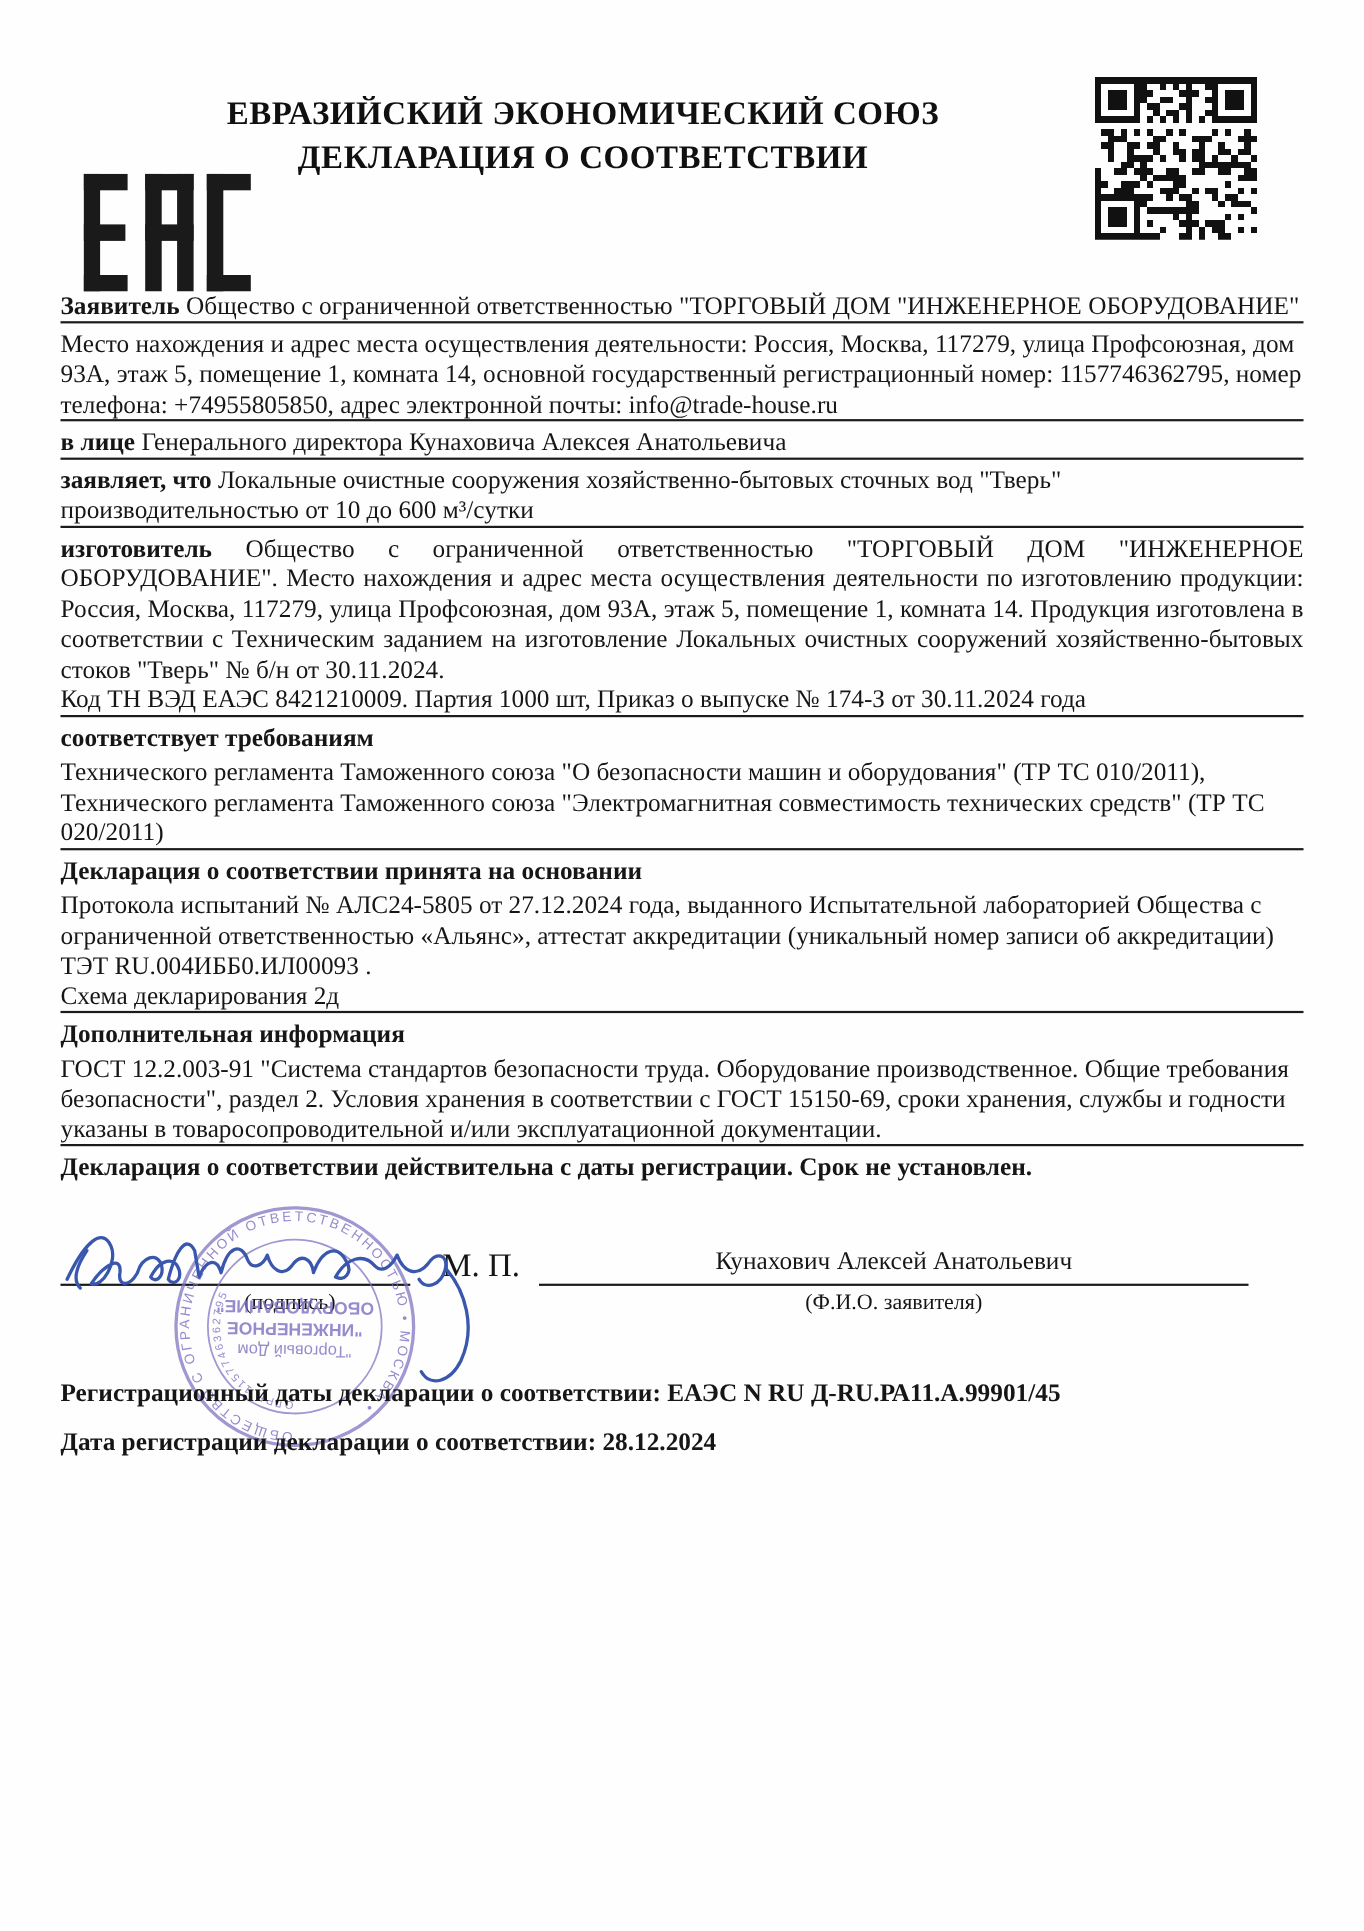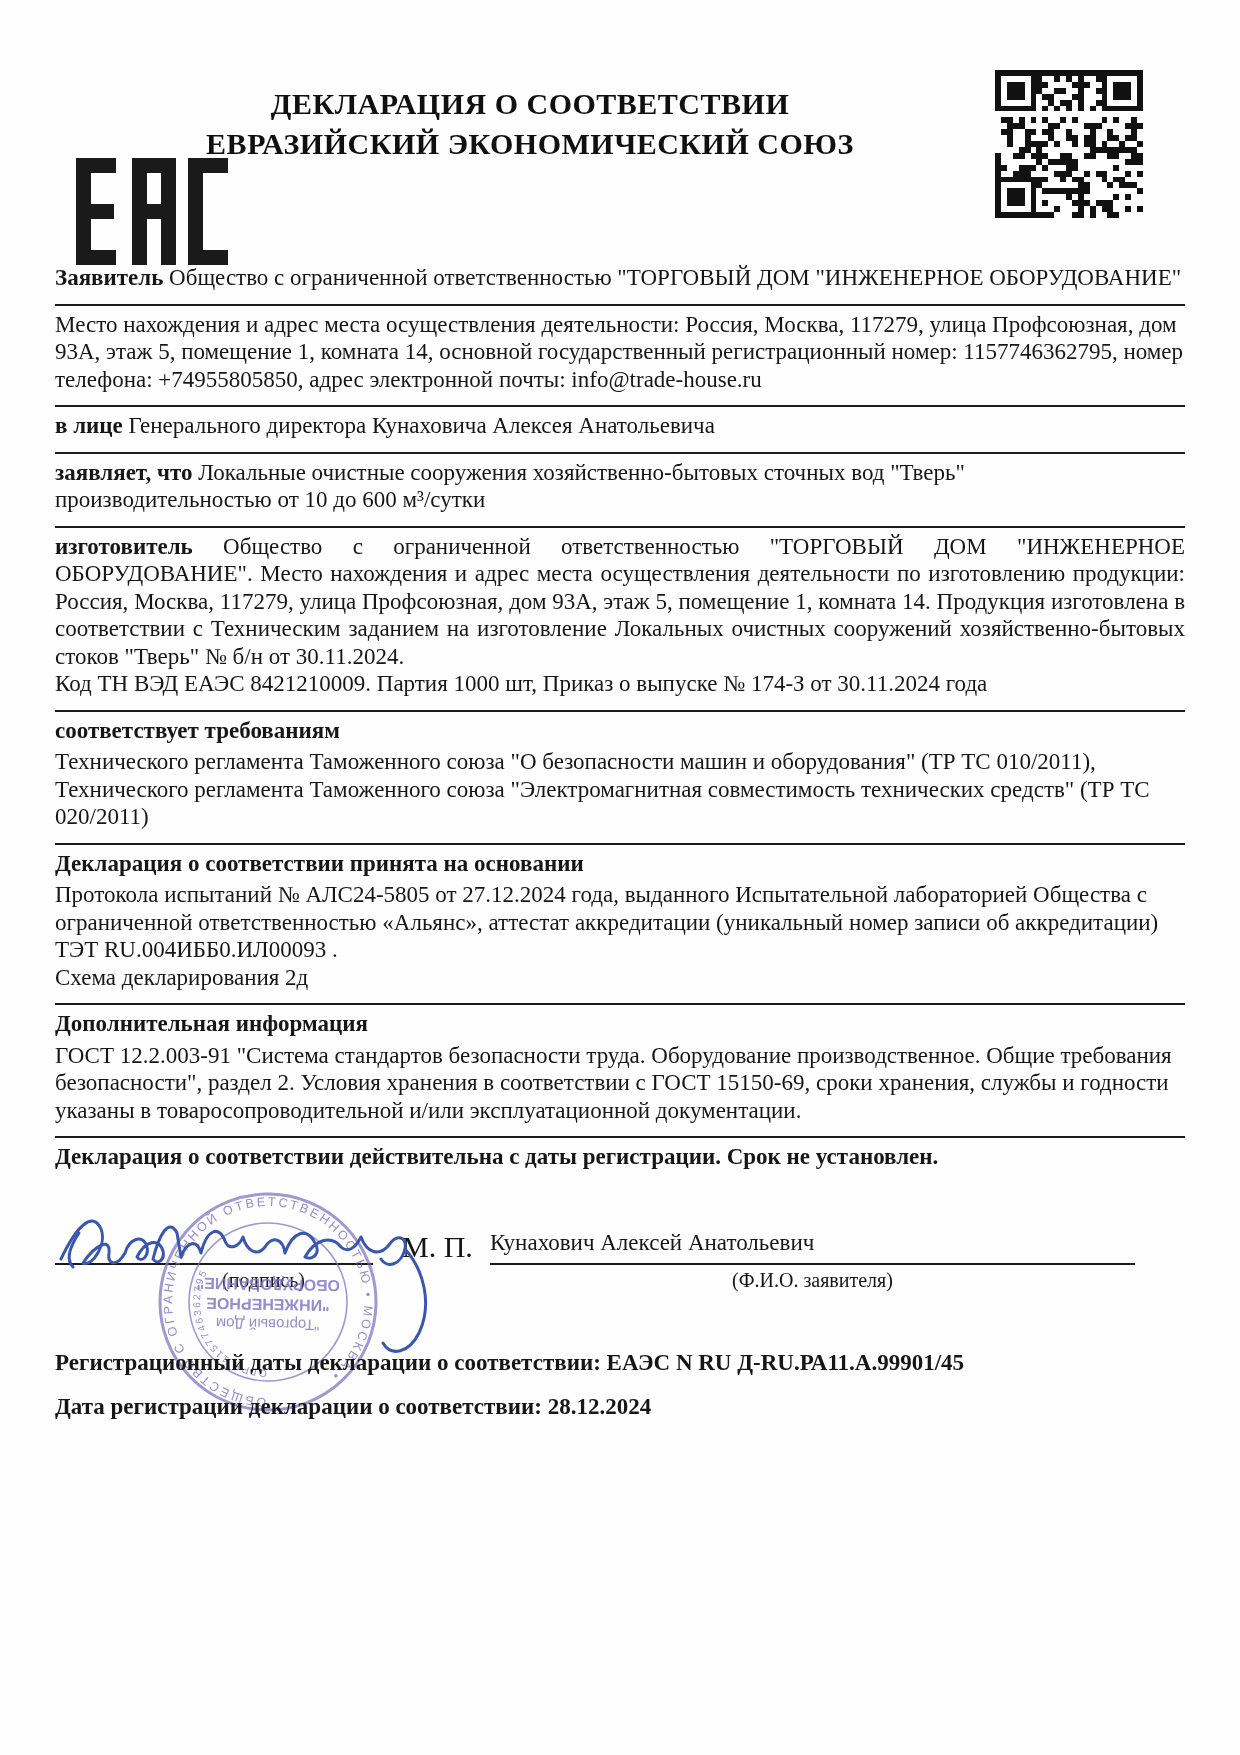--- a/index.html
+++ b/index.html
@@ -15,34 +15,34 @@
     text-align:center;font-weight:bold;font-size:30px;line-height:40px;
     letter-spacing:.5px;color:#101010;
   }
   .eac{position:absolute;left:76px;top:158px;}
   .qr{position:absolute;left:995px;top:70px;}
   
   .body{
     position:absolute;left:55px;top:264px;width:1130px;
     font-size:23px;line-height:27.5px;
   }
-  .sec{padding-bottom:12px;border-bottom:2px solid #1b1b1b;margin-bottom:5px;}
+  .sec{padding-bottom:0;border-bottom:2px solid #1b1b1b;margin-bottom:5px;}
   .just{text-align:justify;}
   b.lbl{font-weight:bold;}
   .head{font-weight:bold;}
   .para{margin-top:4px;}
   
   .footer{position:relative;height:152px;margin-top:10px;}
   .sig-svg{position:absolute;left:-6px;top:-10px;z-index:3;}
   .stamp-wrap{position:absolute;left:100px;top:8px;z-index:2;opacity:.8;}
   .stamp-svg{transform:rotate(181deg);}
   .sig-line{position:absolute;left:0;top:82px;width:318px;border-top:2px solid #1a1a1a;}
   .sig-caption{position:absolute;left:70px;top:86px;width:180px;text-align:right;font-size:20px;}
   .mp{position:absolute;left:347px;top:52px;font-size:30px;}
-  .fio-name{position:absolute;left:435px;top:48px;width:645px;text-align:left;font-size:23px;}
+  .fio-name{position:absolute;left:435px;top:48px;width:645px;text-align:center;font-size:23px;}
   .fio-line{position:absolute;left:435px;top:82px;width:645px;border-top:2px solid #1a1a1a;}
   .fio-caption{position:absolute;left:435px;top:86px;width:645px;text-align:center;font-size:20px;}
   .regline{position:relative;z-index:4;font-weight:bold;font-size:23px;margin-top:16px;}
   .regline.date{margin-top:17px;}
 </style>
 </head>
 <body>
 
 <div class="page">
 
@@ -59,22 +59,22 @@
       <rect x="56" y="0" width="44" height="15"></rect>
       <rect x="56" y="46" width="44" height="15"></rect>
 
       <rect x="112" y="0" width="15" height="107"></rect>
       <rect x="112" y="0" width="40" height="15"></rect>
       <rect x="112" y="92" width="40" height="15"></rect>
     </g>
   </svg>
 
   <div class="title">
+    <div>ЕВРАЗИЙСКИЙ ЭКОНОМИЧЕСКИЙ СОЮЗ</div>
     <div>ДЕКЛАРАЦИЯ О СООТВЕТСТВИИ</div>
-    <div>ЕВРАЗИЙСКИЙ ЭКОНОМИЧЕСКИЙ СОЮЗ</div>
   </div>
 
   <svg class="qr" id="qr" width="148" height="148" viewBox="0 0 25 25" shape-rendering="crispEdges">
       <g fill="#111">
         <rect x="0" y="0" width="1" height="1"></rect>
         <rect x="1" y="0" width="1" height="1"></rect>
         <rect x="2" y="0" width="1" height="1"></rect>
         <rect x="3" y="0" width="1" height="1"></rect>
         <rect x="4" y="0" width="1" height="1"></rect>
         <rect x="5" y="0" width="1" height="1"></rect>

